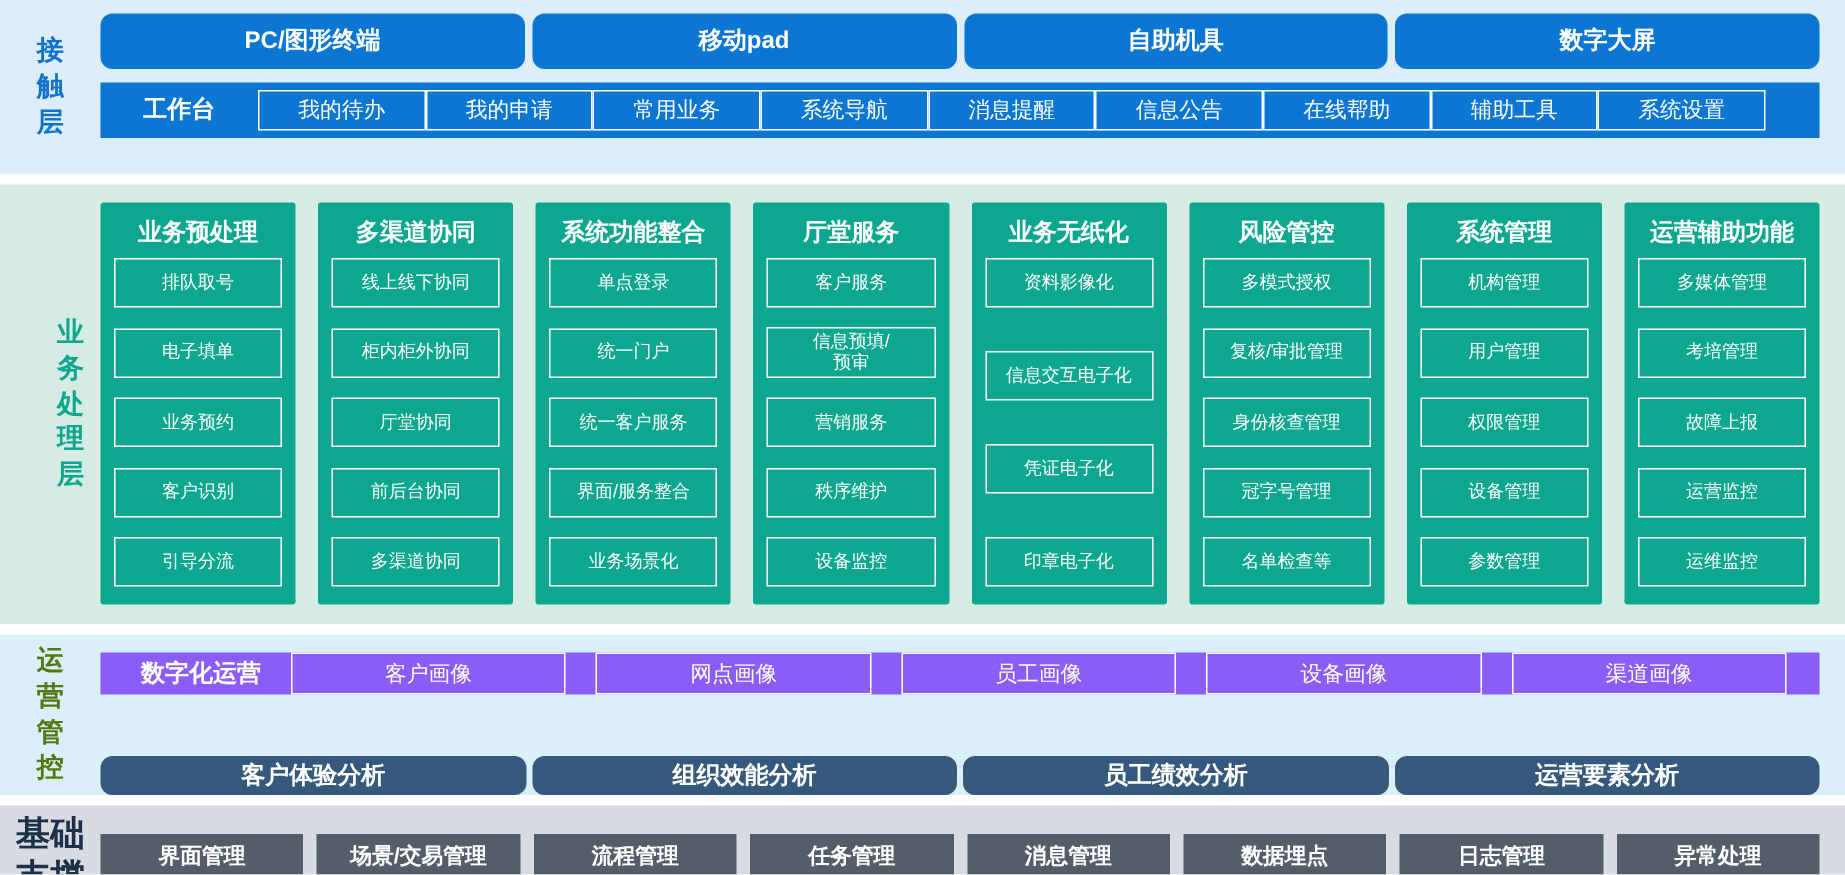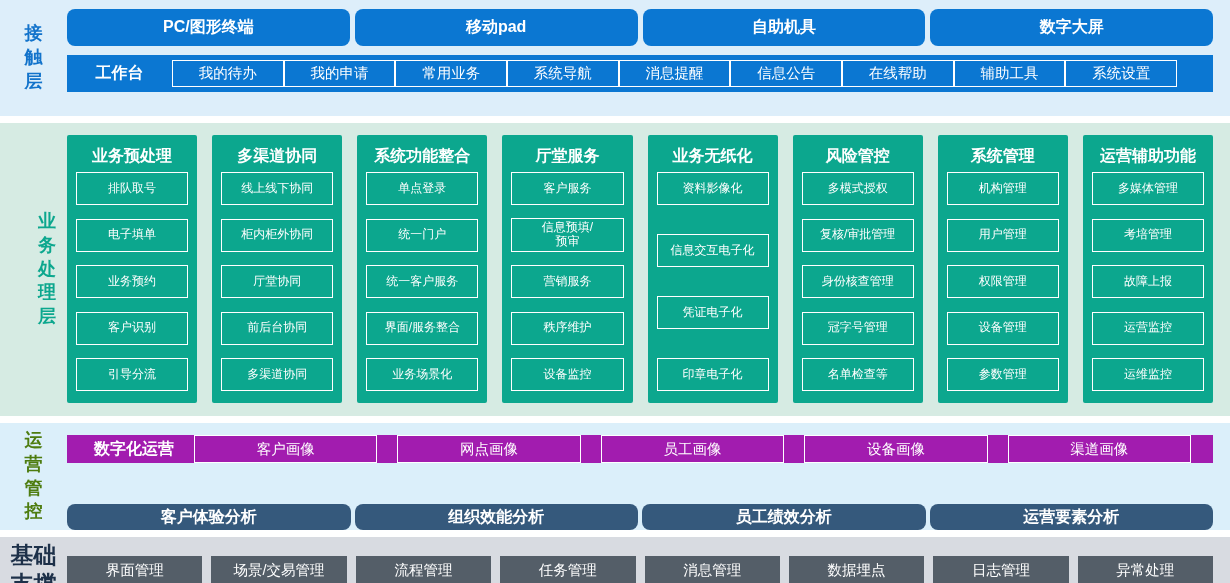--- a/index.html
+++ b/index.html
@@ -37,34 +37,34 @@
   .bcol-title { flex:none; color:#fff; font-weight:bold; font-size:16px; text-align:center;
                 height:32px; line-height:32px; }
   .bcol-items { flex:1; display:flex; flex-direction:column; justify-content:space-between; gap:8px; }
   .bcol-item { border:1px solid #fff; min-height:33px; color:#fff; font-size:12px;
                display:flex; align-items:center; justify-content:center; text-align:center;
                white-space:pre-line; line-height:1.15; padding:2px; }
 
   
   .operations { height:107px; background:#dbeffa; }
   .ops-body { flex:1; padding:12px 17px 0 0; display:flex; flex-direction:column; gap:10px; }
-  .ops-bar { height:38px; background:#a21caf; display:flex; align-items:center;
+  .ops-bar { height:38px; background:#8b5cf6; display:flex; align-items:center;
              padding-right:22px; gap:20px; }
   .ops-label { flex:none; color:#fff; font-weight:bold; font-size:16px; padding-left:27px; }
   .ops-box { flex:1; height:28px; border:1px solid #fff; color:#fff; font-size:14.5px;
              display:flex; align-items:center; justify-content:center; }
   .ops-analyses { display:flex; gap:4px; height:40px;margin-top:31px; }
   .ops-btn { flex:1; background:#35597c; border-radius:8px; color:#fff; font-weight:bold;
              font-size:16px; display:flex; align-items:center; justify-content:center; }
 
   
   .foundation { height:66px; background:#d8dbe1; align-items:center; }
   .found-label { width:67px; flex:none; text-align:center; color:#1d3049; font-weight:bold;
                  font-size:23px; line-height:1.25; white-space:pre-line; }
-  .found-items { flex:1; display:flex; gap:9px; padding-right:17px; height:29px; }
+  .found-items { flex:1; display:flex; gap:9px; padding-right:17px; height:29px;font-weight:bold; }
   .found-item { flex:1; background:#545e68; color:#fff; font-size:14.5px;
                 display:flex; align-items:center; justify-content:center; }
 </style>
 </head>
 <body>
 
 <div class="page">
 
   <section class="layer contact">
     <div class="vlabel-wrap">

